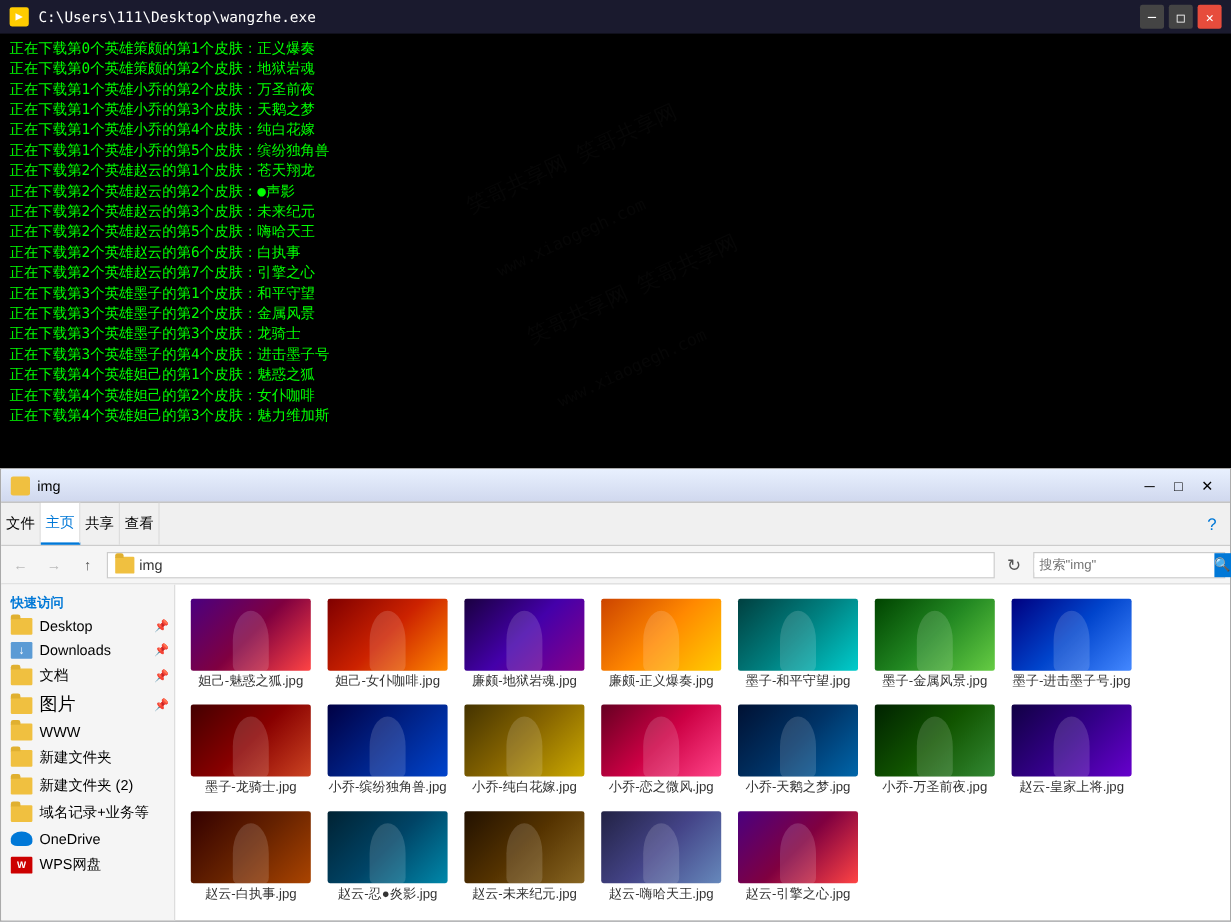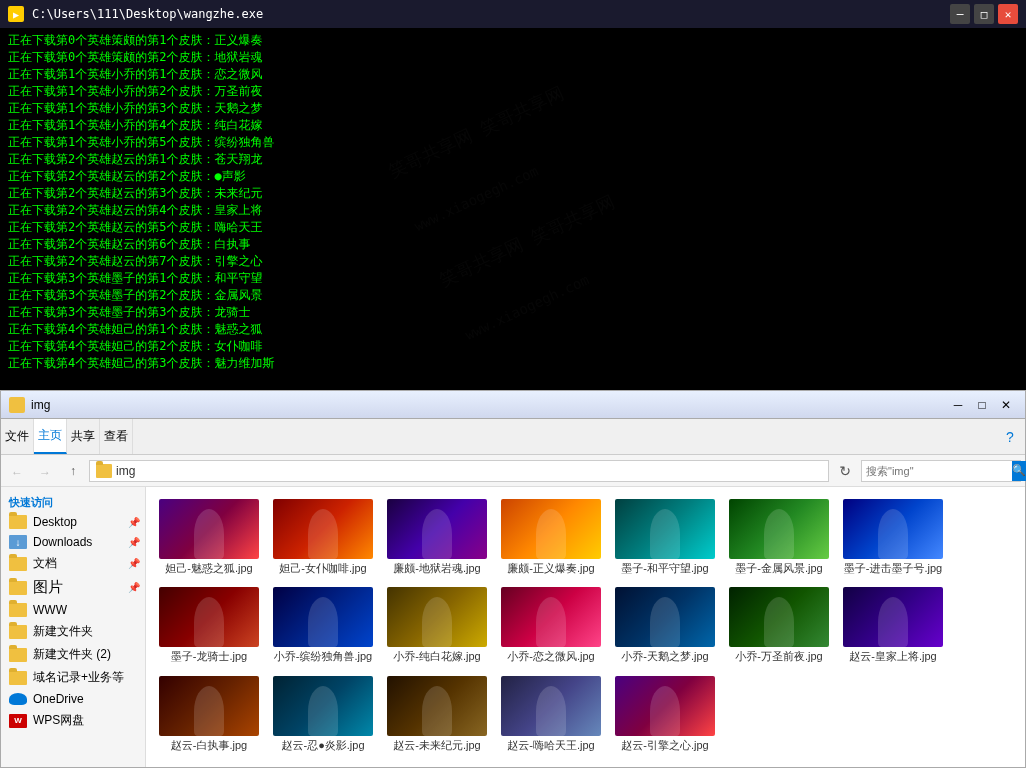--- a/index.html
+++ b/index.html
@@ -364,35 +364,34 @@
       <div class="terminal-btn min">─</div>
       <div class="terminal-btn max">□</div>
       <div class="terminal-btn close">✕</div>
     </div>
   </div>
   <div class="terminal-content">
 
     <div id="terminal-lines">
         <div class="terminal-line">正在下载第0个英雄策颇的第1个皮肤：正义爆奏</div>
         <div class="terminal-line">正在下载第0个英雄策颇的第2个皮肤：地狱岩魂</div>
-        <div class="terminal-line">正在下载第1个英雄小乔的第1个皮肤：恋之微风</div>
         <div class="terminal-line">正在下载第1个英雄小乔的第2个皮肤：万圣前夜</div>
         <div class="terminal-line">正在下载第1个英雄小乔的第3个皮肤：天鹅之梦</div>
         <div class="terminal-line">正在下载第1个英雄小乔的第4个皮肤：纯白花嫁</div>
         <div class="terminal-line">正在下载第1个英雄小乔的第5个皮肤：缤纷独角兽</div>
         <div class="terminal-line">正在下载第2个英雄赵云的第1个皮肤：苍天翔龙</div>
         <div class="terminal-line">正在下载第2个英雄赵云的第2个皮肤：●声影</div>
         <div class="terminal-line">正在下载第2个英雄赵云的第3个皮肤：未来纪元</div>
-        <div class="terminal-line">正在下载第2个英雄赵云的第4个皮肤：皇家上将</div>
         <div class="terminal-line">正在下载第2个英雄赵云的第5个皮肤：嗨哈天王</div>
         <div class="terminal-line">正在下载第2个英雄赵云的第6个皮肤：白执事</div>
         <div class="terminal-line">正在下载第2个英雄赵云的第7个皮肤：引擎之心</div>
         <div class="terminal-line">正在下载第3个英雄墨子的第1个皮肤：和平守望</div>
         <div class="terminal-line">正在下载第3个英雄墨子的第2个皮肤：金属风景</div>
         <div class="terminal-line">正在下载第3个英雄墨子的第3个皮肤：龙骑士</div>
+        <div class="terminal-line">正在下载第3个英雄墨子的第4个皮肤：进击墨子号</div>
         <div class="terminal-line">正在下载第4个英雄妲己的第1个皮肤：魅惑之狐</div>
         <div class="terminal-line">正在下载第4个英雄妲己的第2个皮肤：女仆咖啡</div>
         <div class="terminal-line">正在下载第4个英雄妲己的第3个皮肤：魅力维加斯</div>
       </div>
     <div class="watermark-overlay">
       <div style="display:flex; flex-direction:column; gap:40px; transform:rotate(-25deg); opacity:0.3;">
         <span style="color:#888; font-size:18px; white-space:nowrap;">笑哥共享网 笑哥共享网</span>
         <span style="color:#888; font-size:14px; white-space:nowrap;">www.xiaogegh.com</span>
         <span style="color:#888; font-size:18px; white-space:nowrap;">笑哥共享网 笑哥共享网</span>
         <span style="color:#888; font-size:14px; white-space:nowrap;">www.xiaogegh.com</span>

